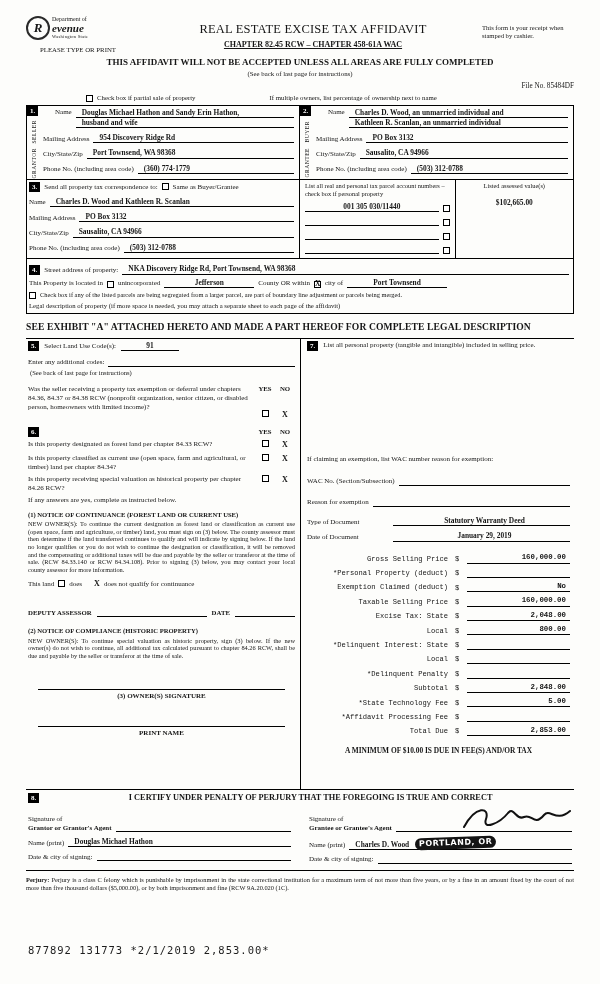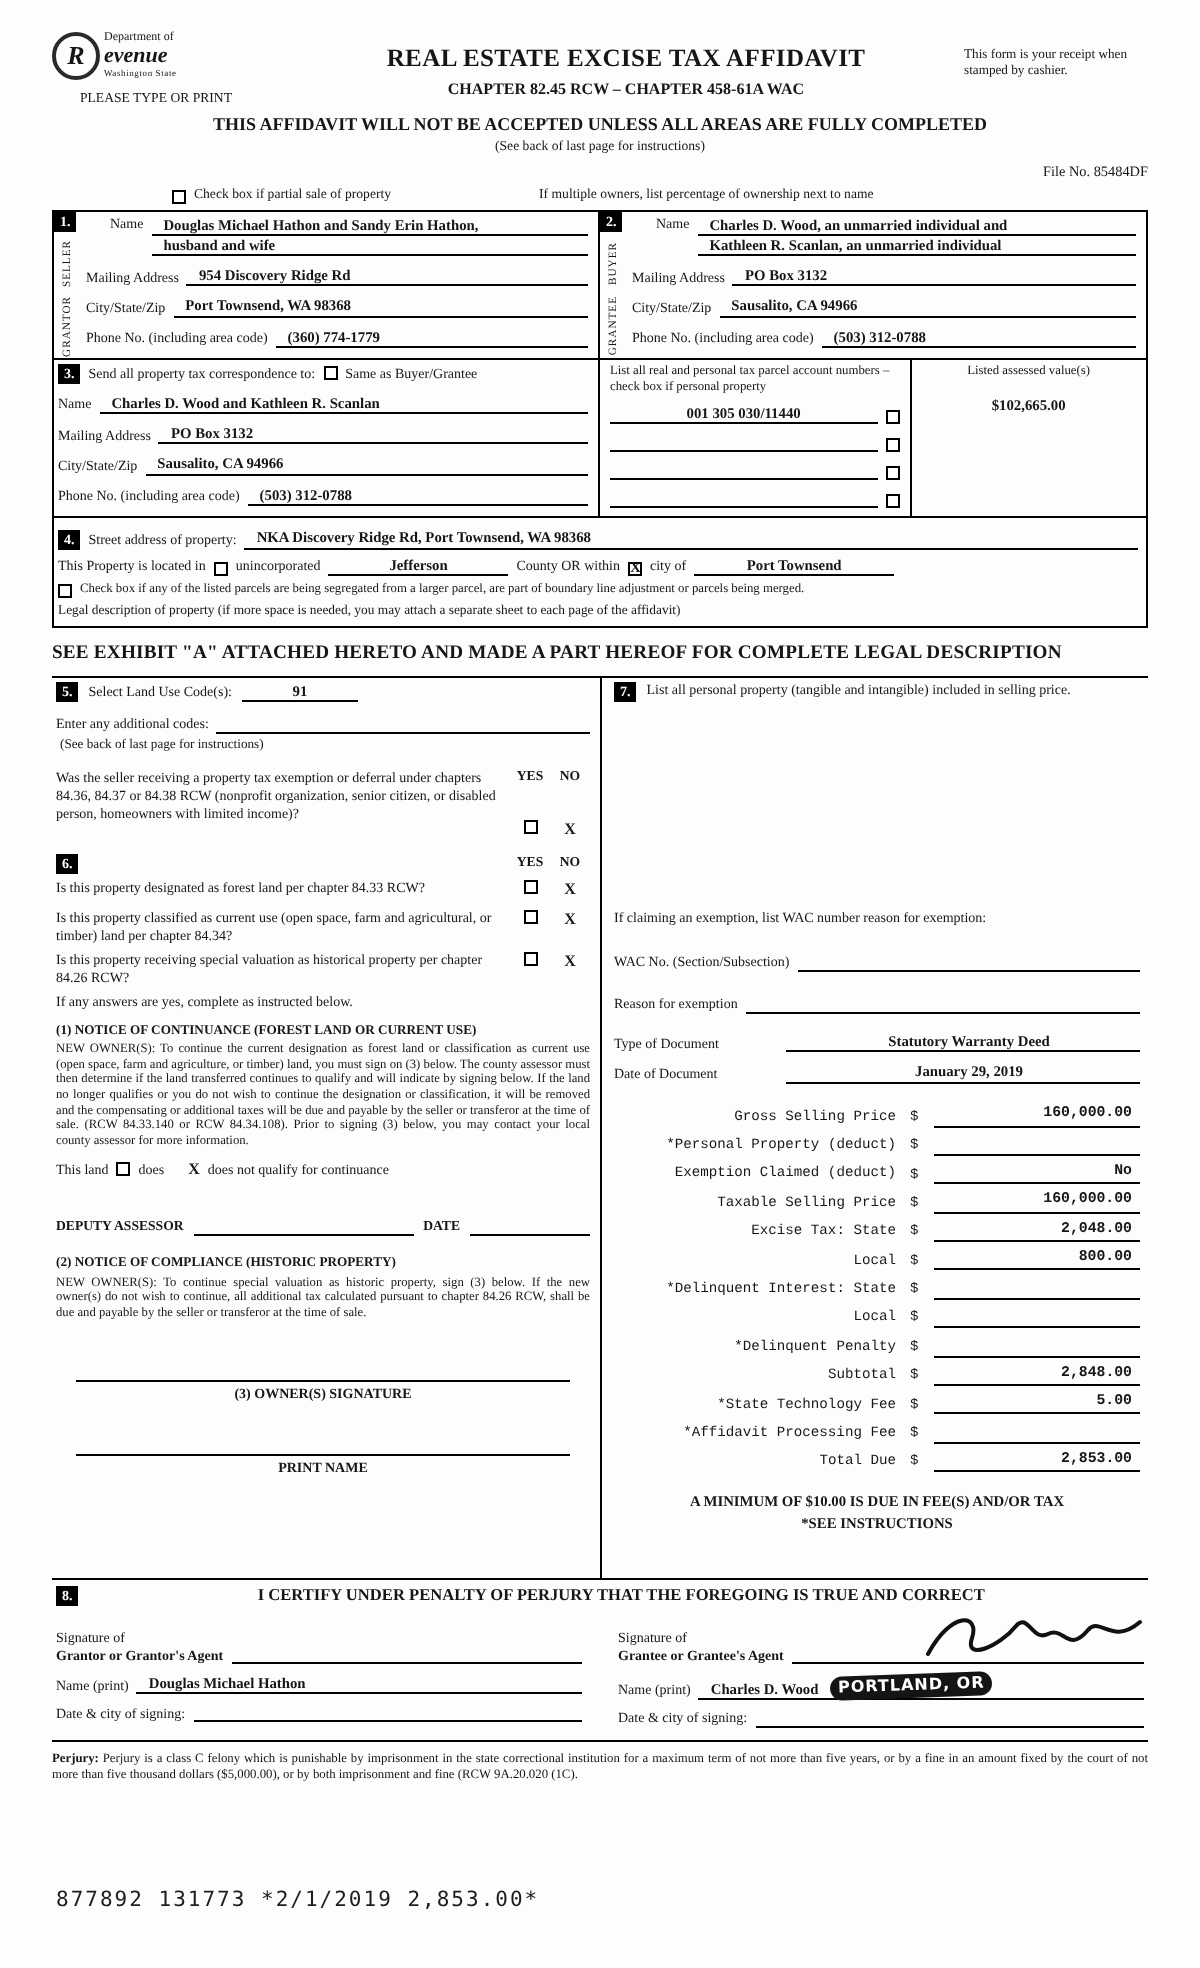--- a/index.html
+++ b/index.html
@@ -21,22 +21,22 @@
   .logo { display:flex; align-items:center; }
   .logo-badge { width:24px; height:24px; border:2.5px solid #2a2a2a; border-radius:50%;
                 display:flex; align-items:center; justify-content:center; flex:none; }
   .logo-r { font-size:13px; font-weight:bold; font-style:italic; }
   .logo-txt { margin-left:2px; }
   .logo-dept { font-size:6px; }
   .logo-name { font-size:11px; font-weight:bold; font-style:italic; line-height:0.9; }
   .logo-state { font-size:4.5px; letter-spacing:0.3px; }
   .type-print { margin-top:6px; margin-left:14px; font-size:6.8px; }
   .hdr-center { flex:1; text-align:center; padding-top:6px; }
-  .title { font-size:12.5px; font-weight:bold; letter-spacing:0.2px; }
-  .chapter { font-size:8px; font-weight:bold; margin-top:2px; }
+  .title { font-size:12.5px; font-weight:normal; letter-spacing:0.2px; }
+  .chapter { font-size:8px; font-weight:bold; margin-top:2px;text-decoration:underline; }
   .hdr-right { width:92px; font-size:6.6px; padding-top:8px; line-height:1.25; }
   .warning { text-align:center; font-size:9px; font-weight:bold; margin-top:3px; }
   .seeback-c { text-align:center; font-size:6.8px; margin-top:1px; }
   .fileno { text-align:right; font-size:7.2px; margin-top:4px; }
   .partial-row { display:flex; align-items:center; gap:4px; margin:3px 0 2px 60px; font-size:6.8px; }
   .partial-row .mult { margin-left:70px; }
 
   
   .cb { display:inline-block; width:7px; height:7px; border:1px solid #000; position:relative;
         vertical-align:-1px; flex:none; background:#fff; }
@@ -507,21 +507,20 @@
           </div>
           <div class="fin-row">
             <span class="fin-label">Total Due</span>
             <span class="fin-dollar">$</span>
             <span class="fin-line"><span class="val">2,853.00</span></span>
           </div>
         </div>
 
         <div class="minimum">
           <div>A MINIMUM OF $10.00 IS DUE IN FEE(S) AND/OR TAX</div>
-          <div>*SEE INSTRUCTIONS</div>
         </div>
       </div>
     </div>
 
     <div class="sec8">
       <div class="certify-row">
         <span class="tab">8.</span>
         <span class="certify">I CERTIFY UNDER PENALTY OF PERJURY THAT THE FOREGOING IS TRUE AND CORRECT</span>
       </div>
       <div class="sig-cols">

